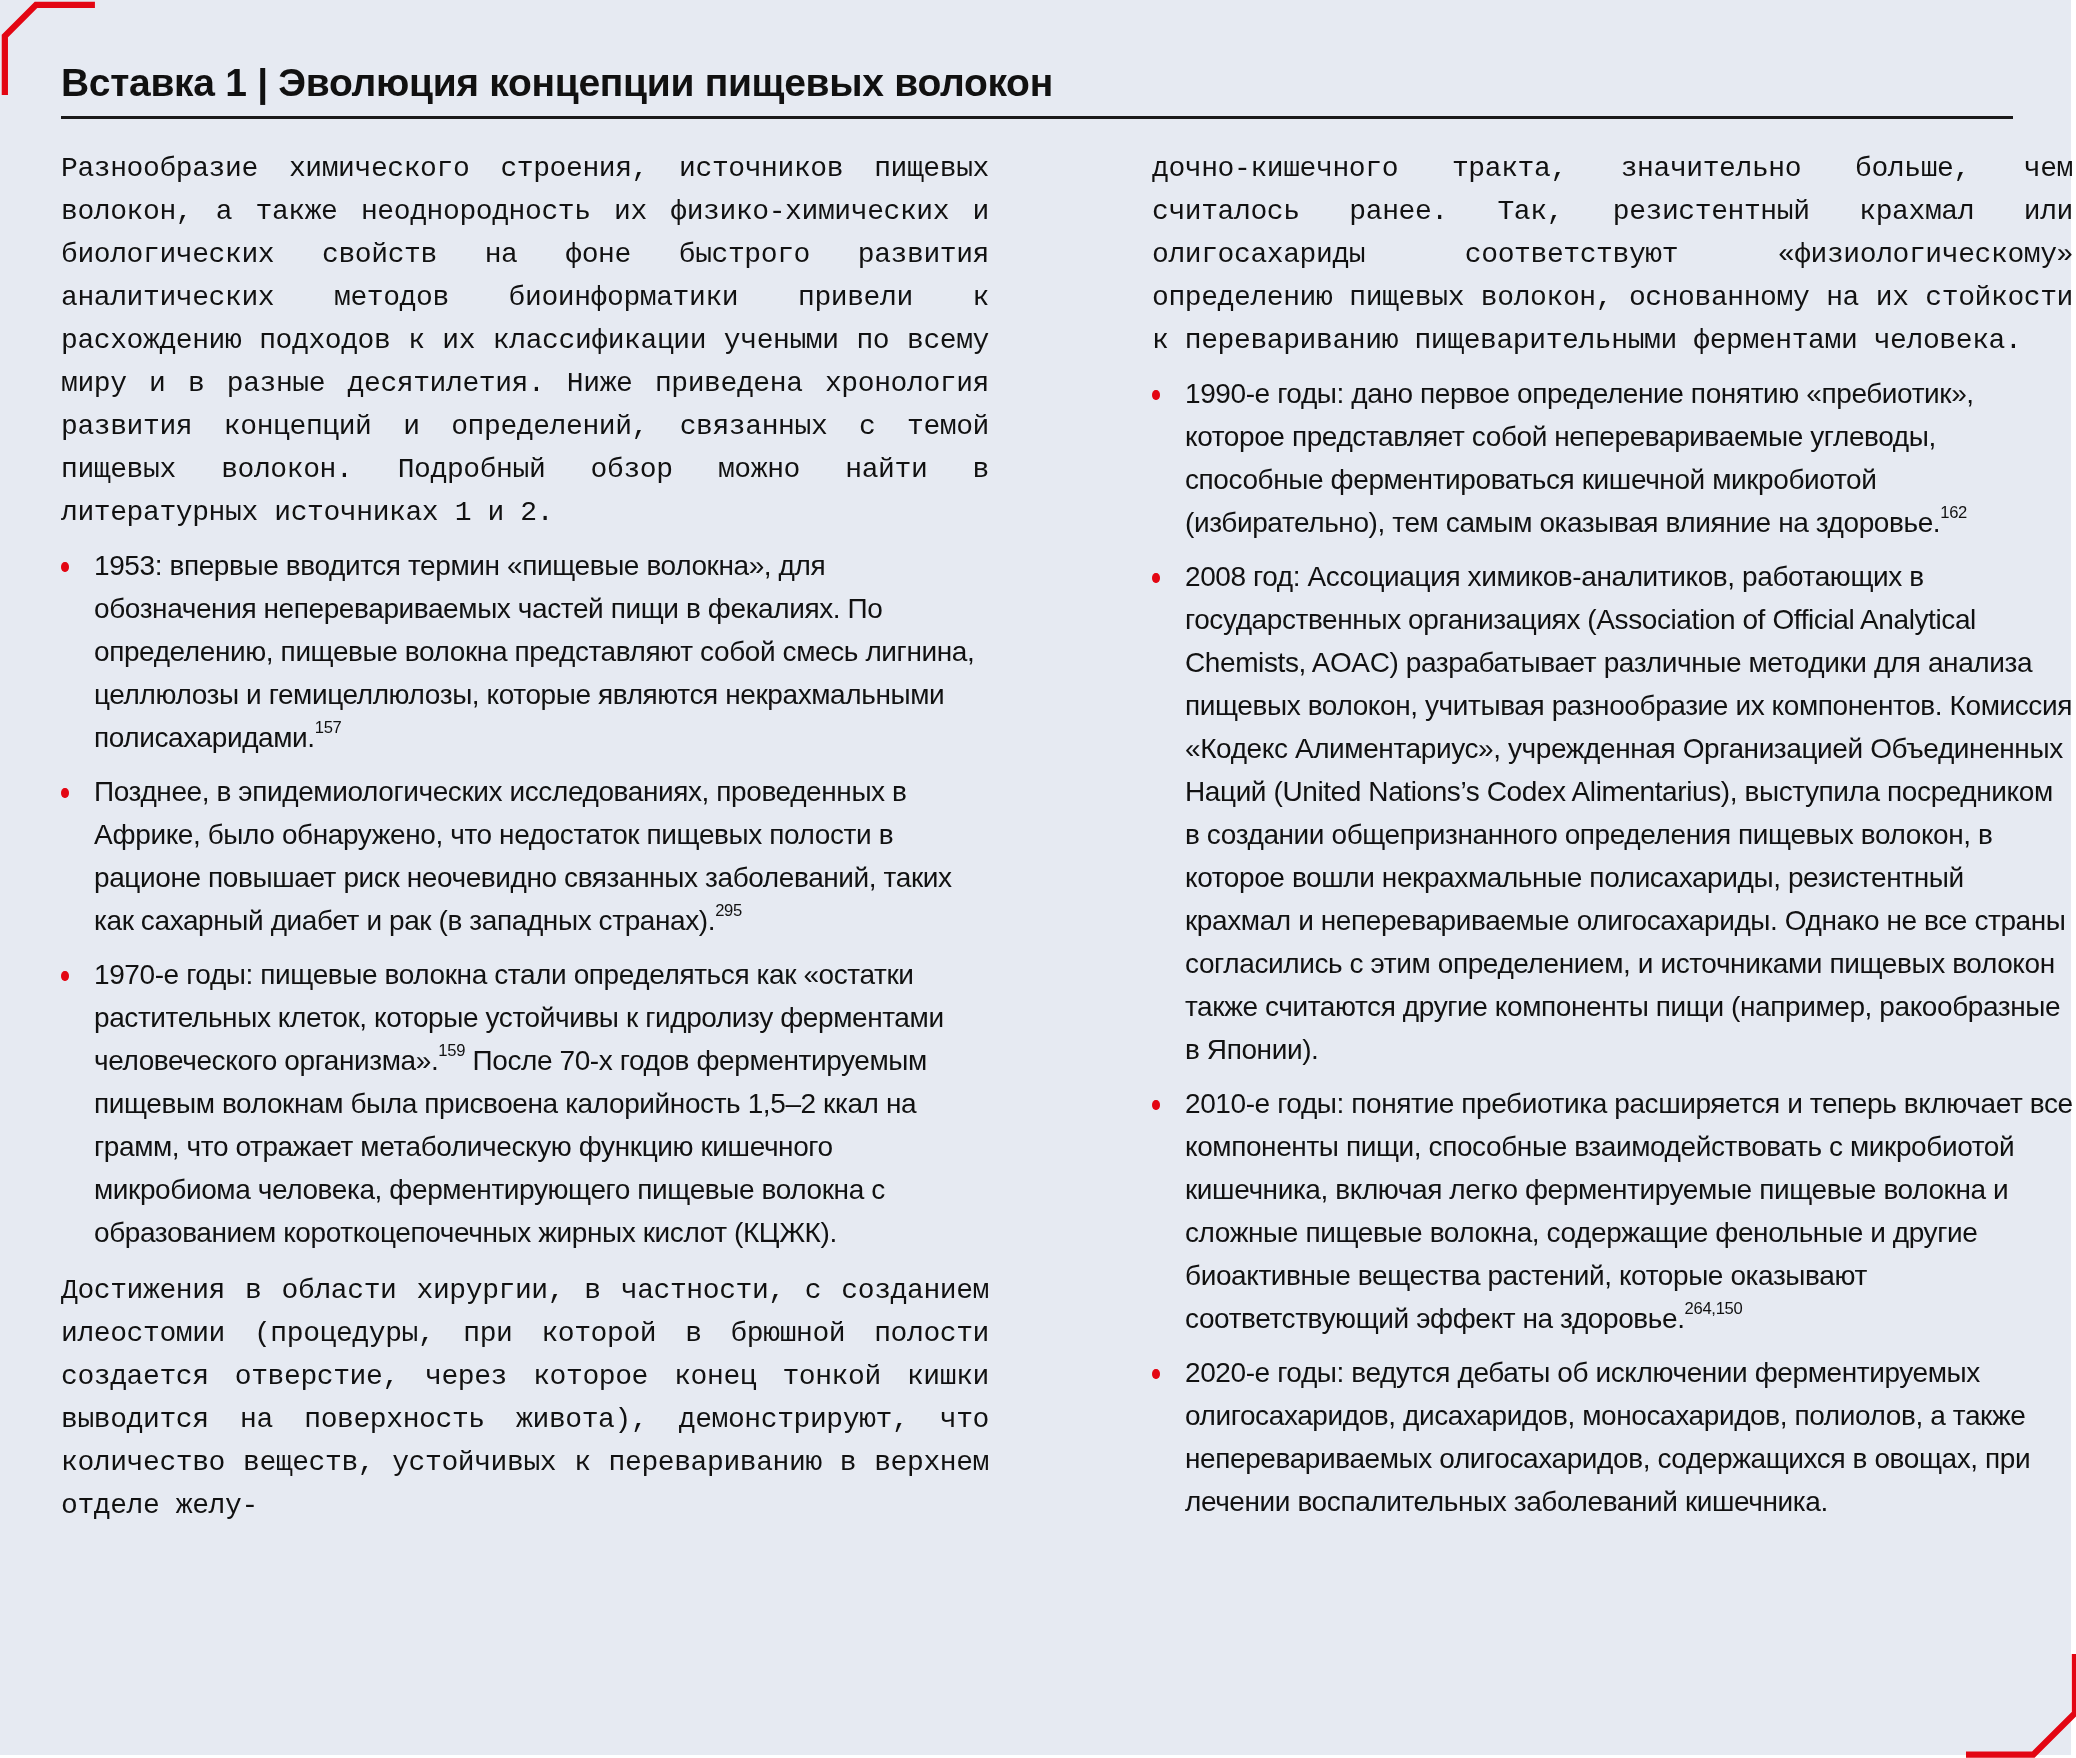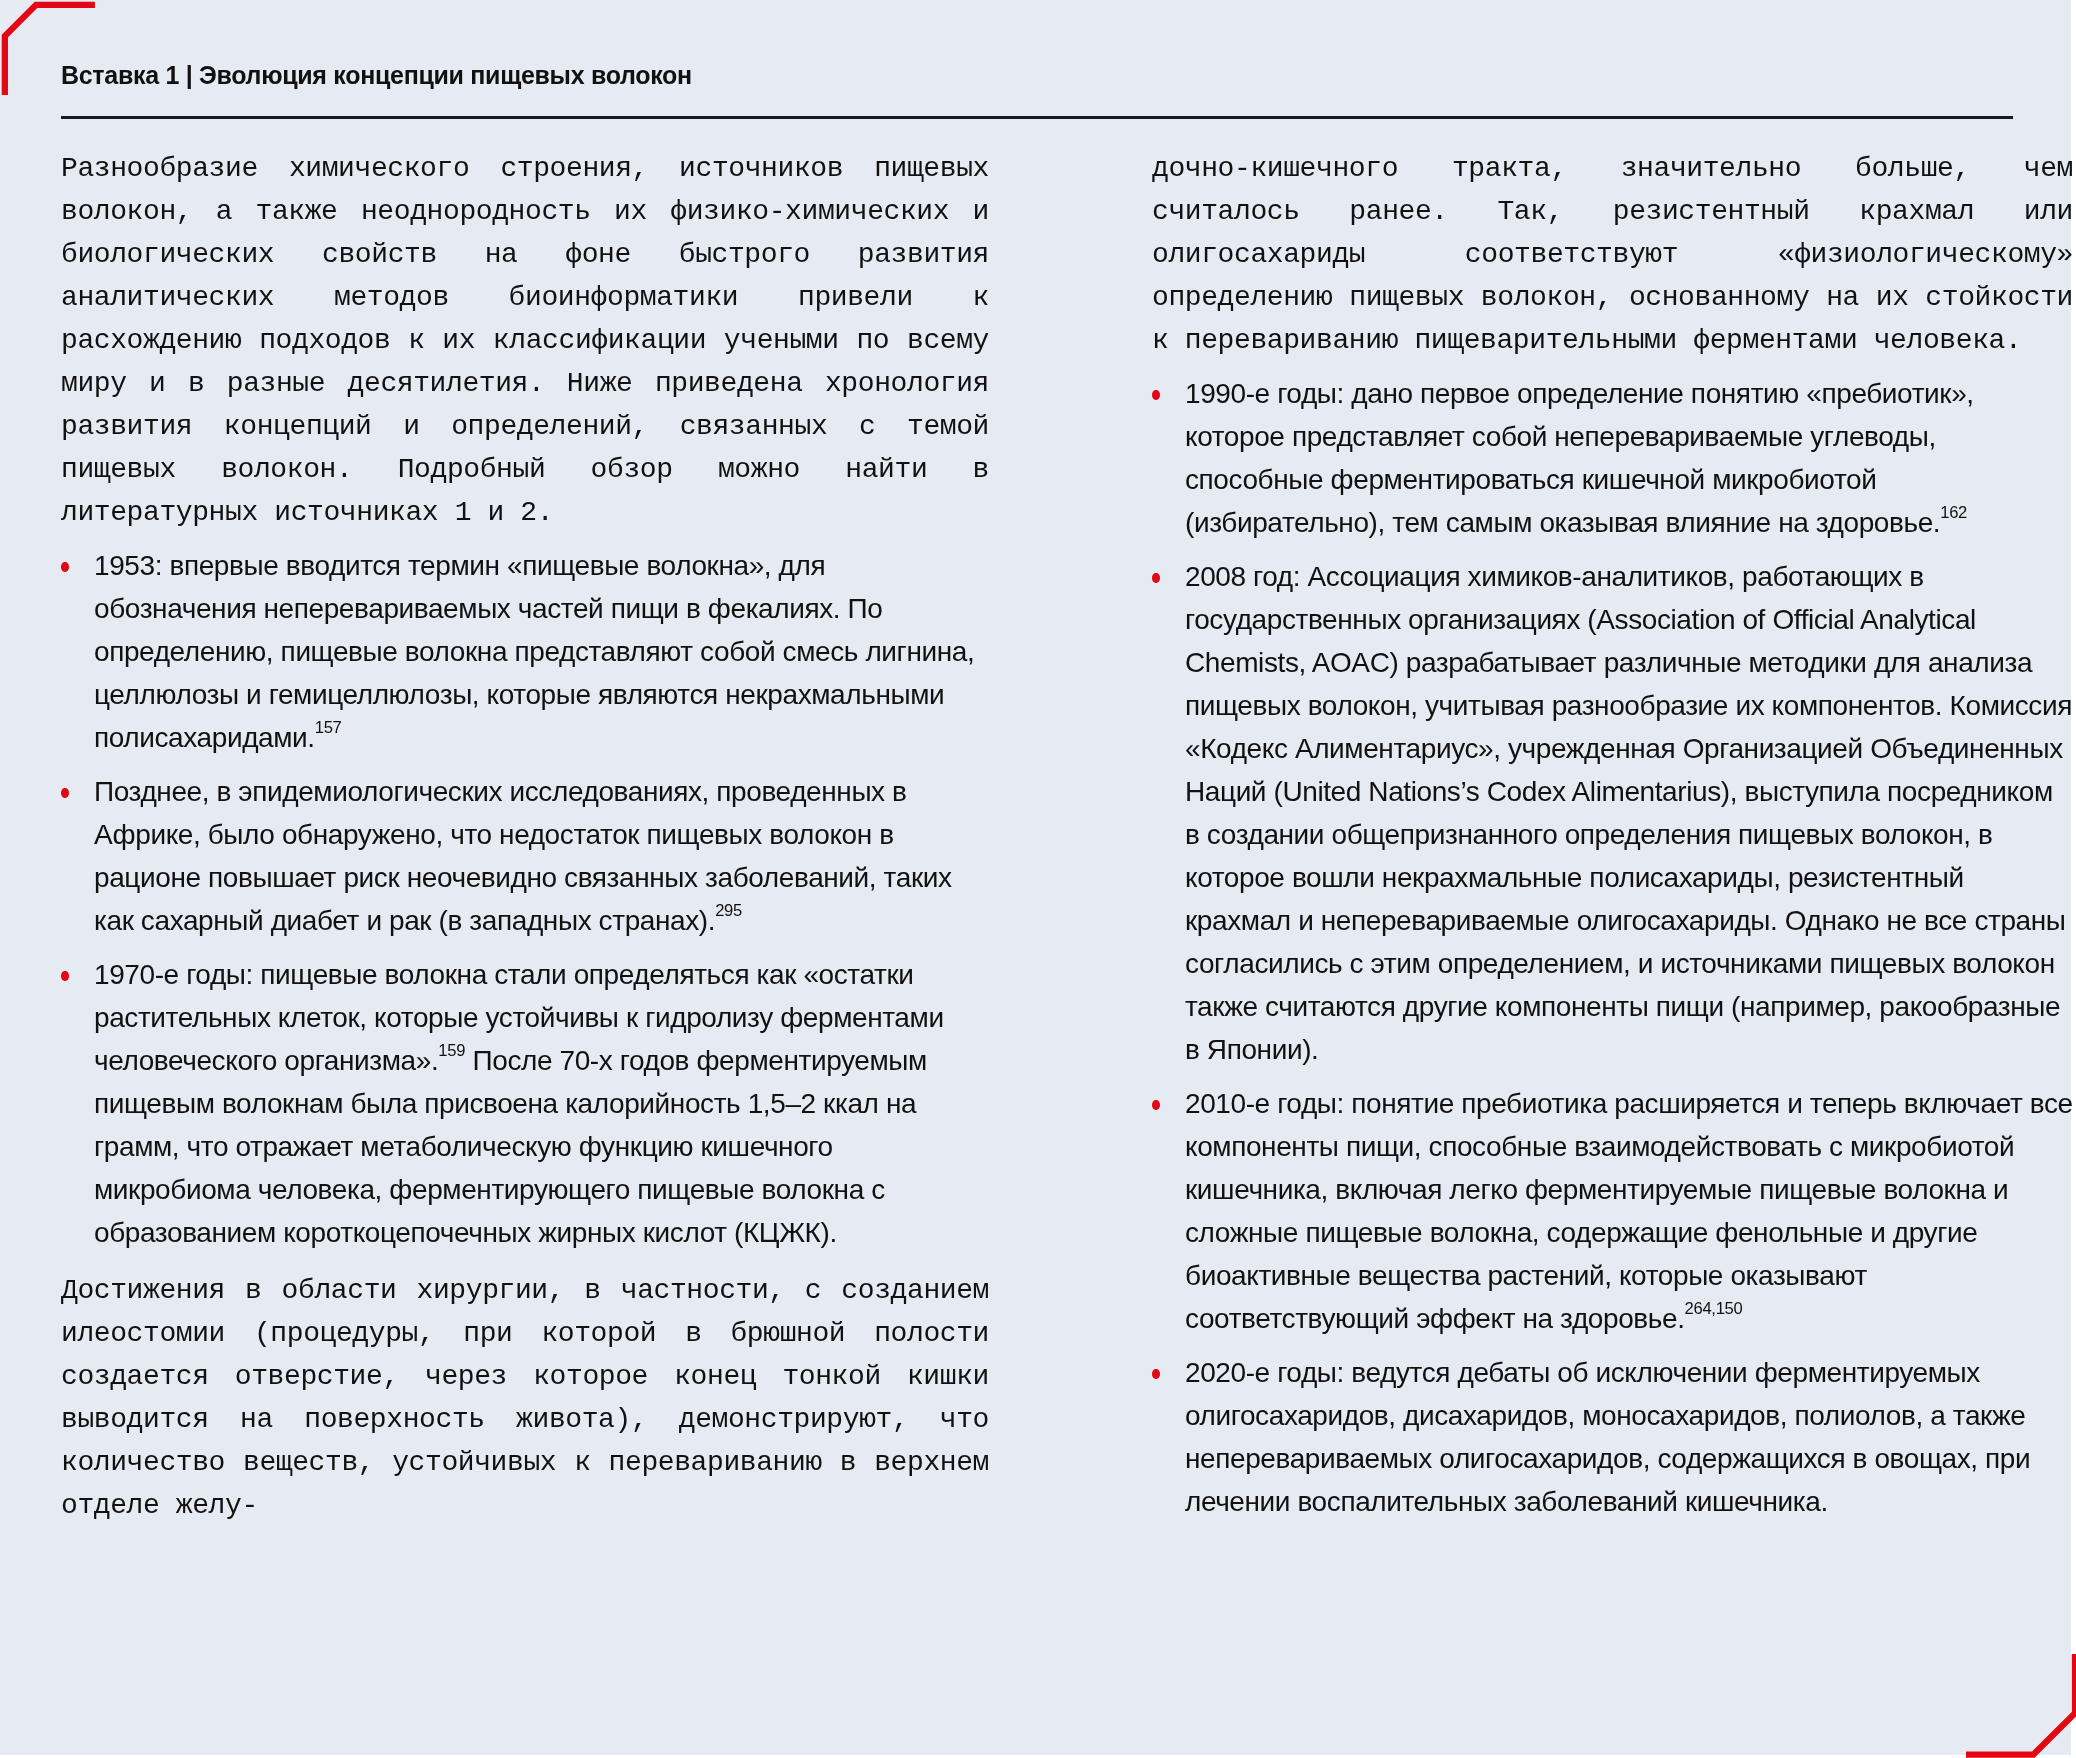--- a/index.html
+++ b/index.html
@@ -17,21 +17,21 @@
     width: 2071px; height: 1755px;
     background: #e6eaf2;
   }
   .corner { position: absolute; }
   .corner-tl { left: 0; top: 0; width: 97px; height: 97px; }
   .corner-br { left: 1966px; top: 1654px; width: 111px; height: 105px; }
 
   .title {
     position: absolute;
     left: 61px; top: 61px;
-    font-size: 25px;
+    font-size: 39px;
     font-weight: bold;
     letter-spacing: -0.3px;
     margin: 0;
   }
   .rule {
     position: absolute;
     left: 61px; top: 116px;
     width: 1952px; height: 2.8px;
     background: #1a1a1a;
   }
@@ -73,21 +73,21 @@
 
 <div class="col col-left">
   <p>Разнообразие химического строения, источников пищевых волокон, а также неоднородность их физико-химических и биологических свойств на фоне быстрого развития аналитических методов биоинформатики привели к расхождению подходов к их классификации учеными по всему миру и в разные десятилетия. Ниже приведена хронология развития концепций и определений, связанных с темой пищевых волокон. Подробный обзор можно найти в литературных источниках 1 и 2.</p>
   <ul>
     <li>
       <span class="bullet"></span>
       <span>1953: впервые вводится термин «пищевые волокна», для обозначения неперевариваемых частей пищи в фекалиях. По определению, пищевые волокна представляют собой смесь лигнина, целлюлозы и гемицеллюлозы, которые являются некрахмальными полисахаридами.</span><sup>157</sup>
     </li>
     <li>
       <span class="bullet"></span>
-      <span>Позднее, в эпидемиологических исследованиях, проведенных в Африке, было обнаружено, что недостаток пищевых волокон в рационе повышает риск неочевидно связанных заболеваний, таких как сахарный диабет и рак (в западных странах).</span><sup>295</sup>
+      <span>Позднее, в эпидемиологических исследованиях, проведенных в Африке, было обнаружено, что недостаток пищевых полости в рационе повышает риск неочевидно связанных заболеваний, таких как сахарный диабет и рак (в западных странах).</span><sup>295</sup>
     </li>
     <li>
       <span class="bullet"></span>
       <span>1970-е годы: пищевые волокна стали определяться как «остатки растительных клеток, которые устойчивы к гидролизу ферментами человеческого организма».</span><sup>159</sup><span> После 70-х годов ферментируемым пищевым волокнам была присвоена калорийность 1,5–2 ккал на грамм, что отражает метаболическую функцию кишечного микробиома человека, ферментирующего пищевые волокна с образованием короткоцепочечных жирных кислот (КЦЖК).</span>
     </li>
   </ul>
   <p>Достижения в области хирургии, в частности, с созданием илеостомии (процедуры, при которой в брюшной полости создается отверстие, через которое конец тонкой кишки выводится на поверхность живота), демонстрируют, что количество веществ, устойчивых к перевариванию в верхнем отделе желу-</p>
 </div>
 
 <div class="col col-right">

